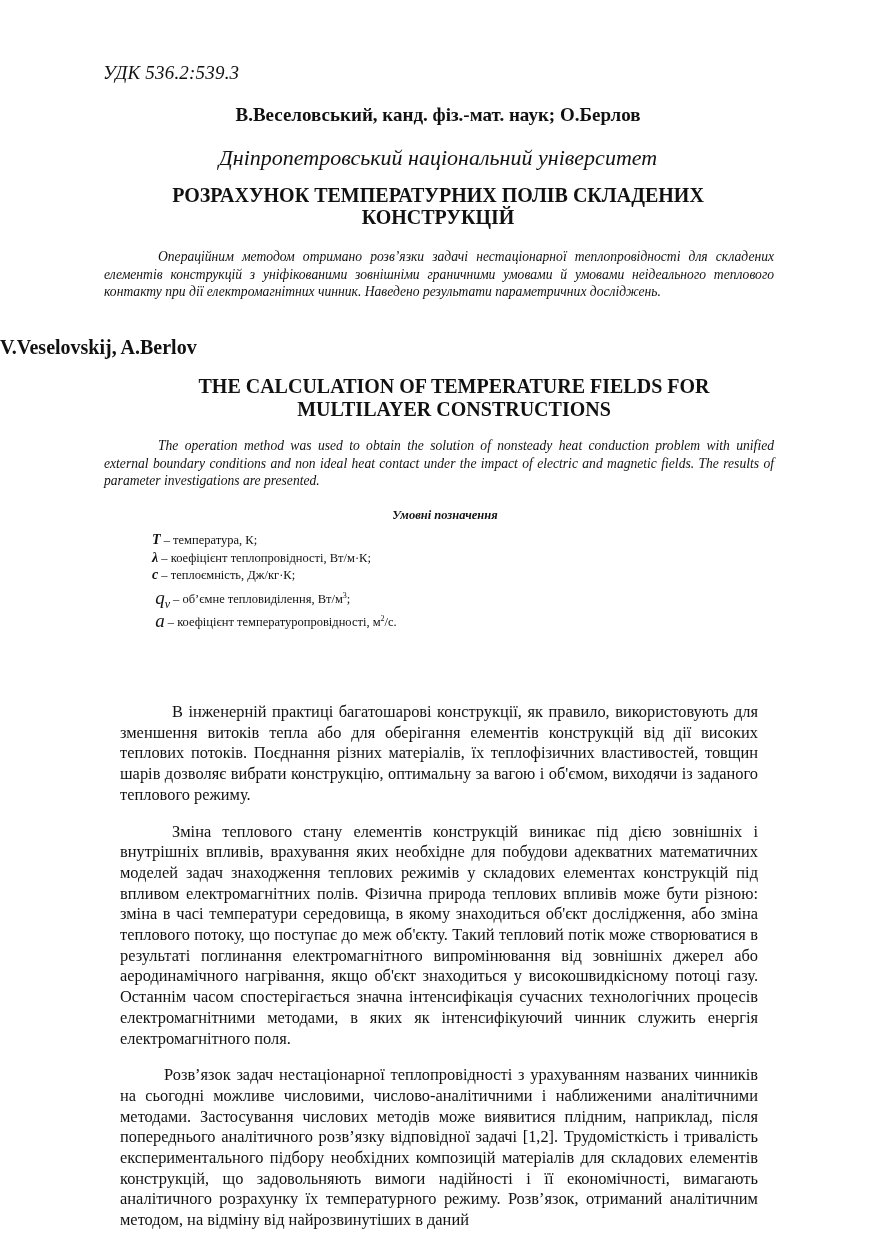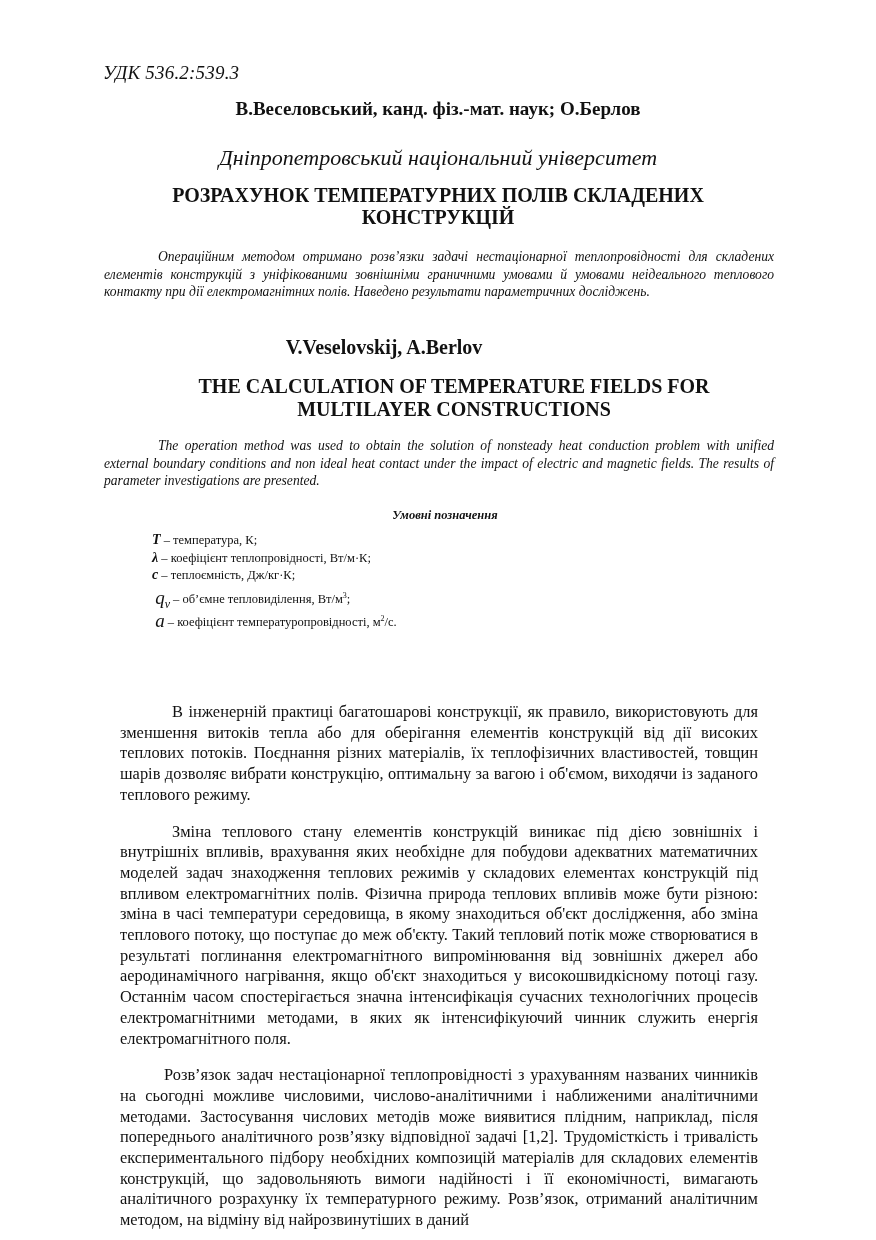--- a/index.html
+++ b/index.html
@@ -25,21 +25,21 @@
       position: absolute;
       left: 103px;
       top: 62px;
       font-style: italic;
       font-size: 19px;
       letter-spacing: 0.2px;
     }
     .authors-ua {
       position: absolute;
       left: 0; width: 876px;
-      top: 98px;
+      top: 104px;
       text-align: center;
       font-weight: bold;
       font-size: 19px;
     }
     .affiliation {
       position: absolute;
       left: 0; width: 876px;
       top: 145px;
       text-align: center;
       font-style: italic;
@@ -63,21 +63,20 @@
       text-align: justify;
       text-indent: 54px;
       margin: 0;
     }
     .abstract-ua { top: 248px; }
     .abstract-en { top: 437px; }
     .authors-en {
       position: absolute;
       left: 0; width: 768px;
       top: 336px;
-      text-align: center;
       font-weight: bold;
       font-size: 20px;
     }
     .title-en {
       position: absolute;
       left: 156px; width: 596px;
       top: 375px;
       text-align: center;
       font-weight: bold;
       font-size: 20px;
@@ -147,21 +146,21 @@
 <div class="page">
 
   <div class="udk">УДК 536.2:539.3</div>
 
   <div class="authors-ua">В.Веселовський, канд. фіз.-мат. наук; О.Берлов</div>
 
   <div class="affiliation">Дніпропетровський національний університет</div>
 
   <div class="title-ua">РОЗРАХУНОК ТЕМПЕРАТУРНИХ ПОЛІВ СКЛАДЕНИХ КОНСТРУКЦІЙ</div>
 
-  <p class="abstract abstract-ua">Операційним методом отримано розв’язки задачі нестаціонарної теплопровідності для складених елементів конструкцій з уніфікованими зовнішніми граничними умовами й умовами неідеального теплового контакту при дії електромагнітних полів. Наведено результати параметричних досліджень.</p>
+  <p class="abstract abstract-ua">Операційним методом отримано розв’язки задачі нестаціонарної теплопровідності для складених елементів конструкцій з уніфікованими зовнішніми граничними умовами й умовами неідеального теплового контакту при дії електромагнітних чинник. Наведено результати параметричних досліджень.</p>
 
   <div class="authors-en">V.Veselovskij, A.Berlov</div>
 
   <div class="title-en">THE CALCULATION OF TEMPERATURE FIELDS FOR MULTILAYER CONSTRUCTIONS</div>
 
   <p class="abstract abstract-en">The operation method was used to obtain the solution of nonsteady heat conduction problem with unified external boundary conditions and non ideal heat contact under the impact of electric and magnetic fields. The results of parameter investigations are presented.</p>
 
   <div class="notation-heading">Умовні позначення</div>
 
   <ul class="notation-list">

